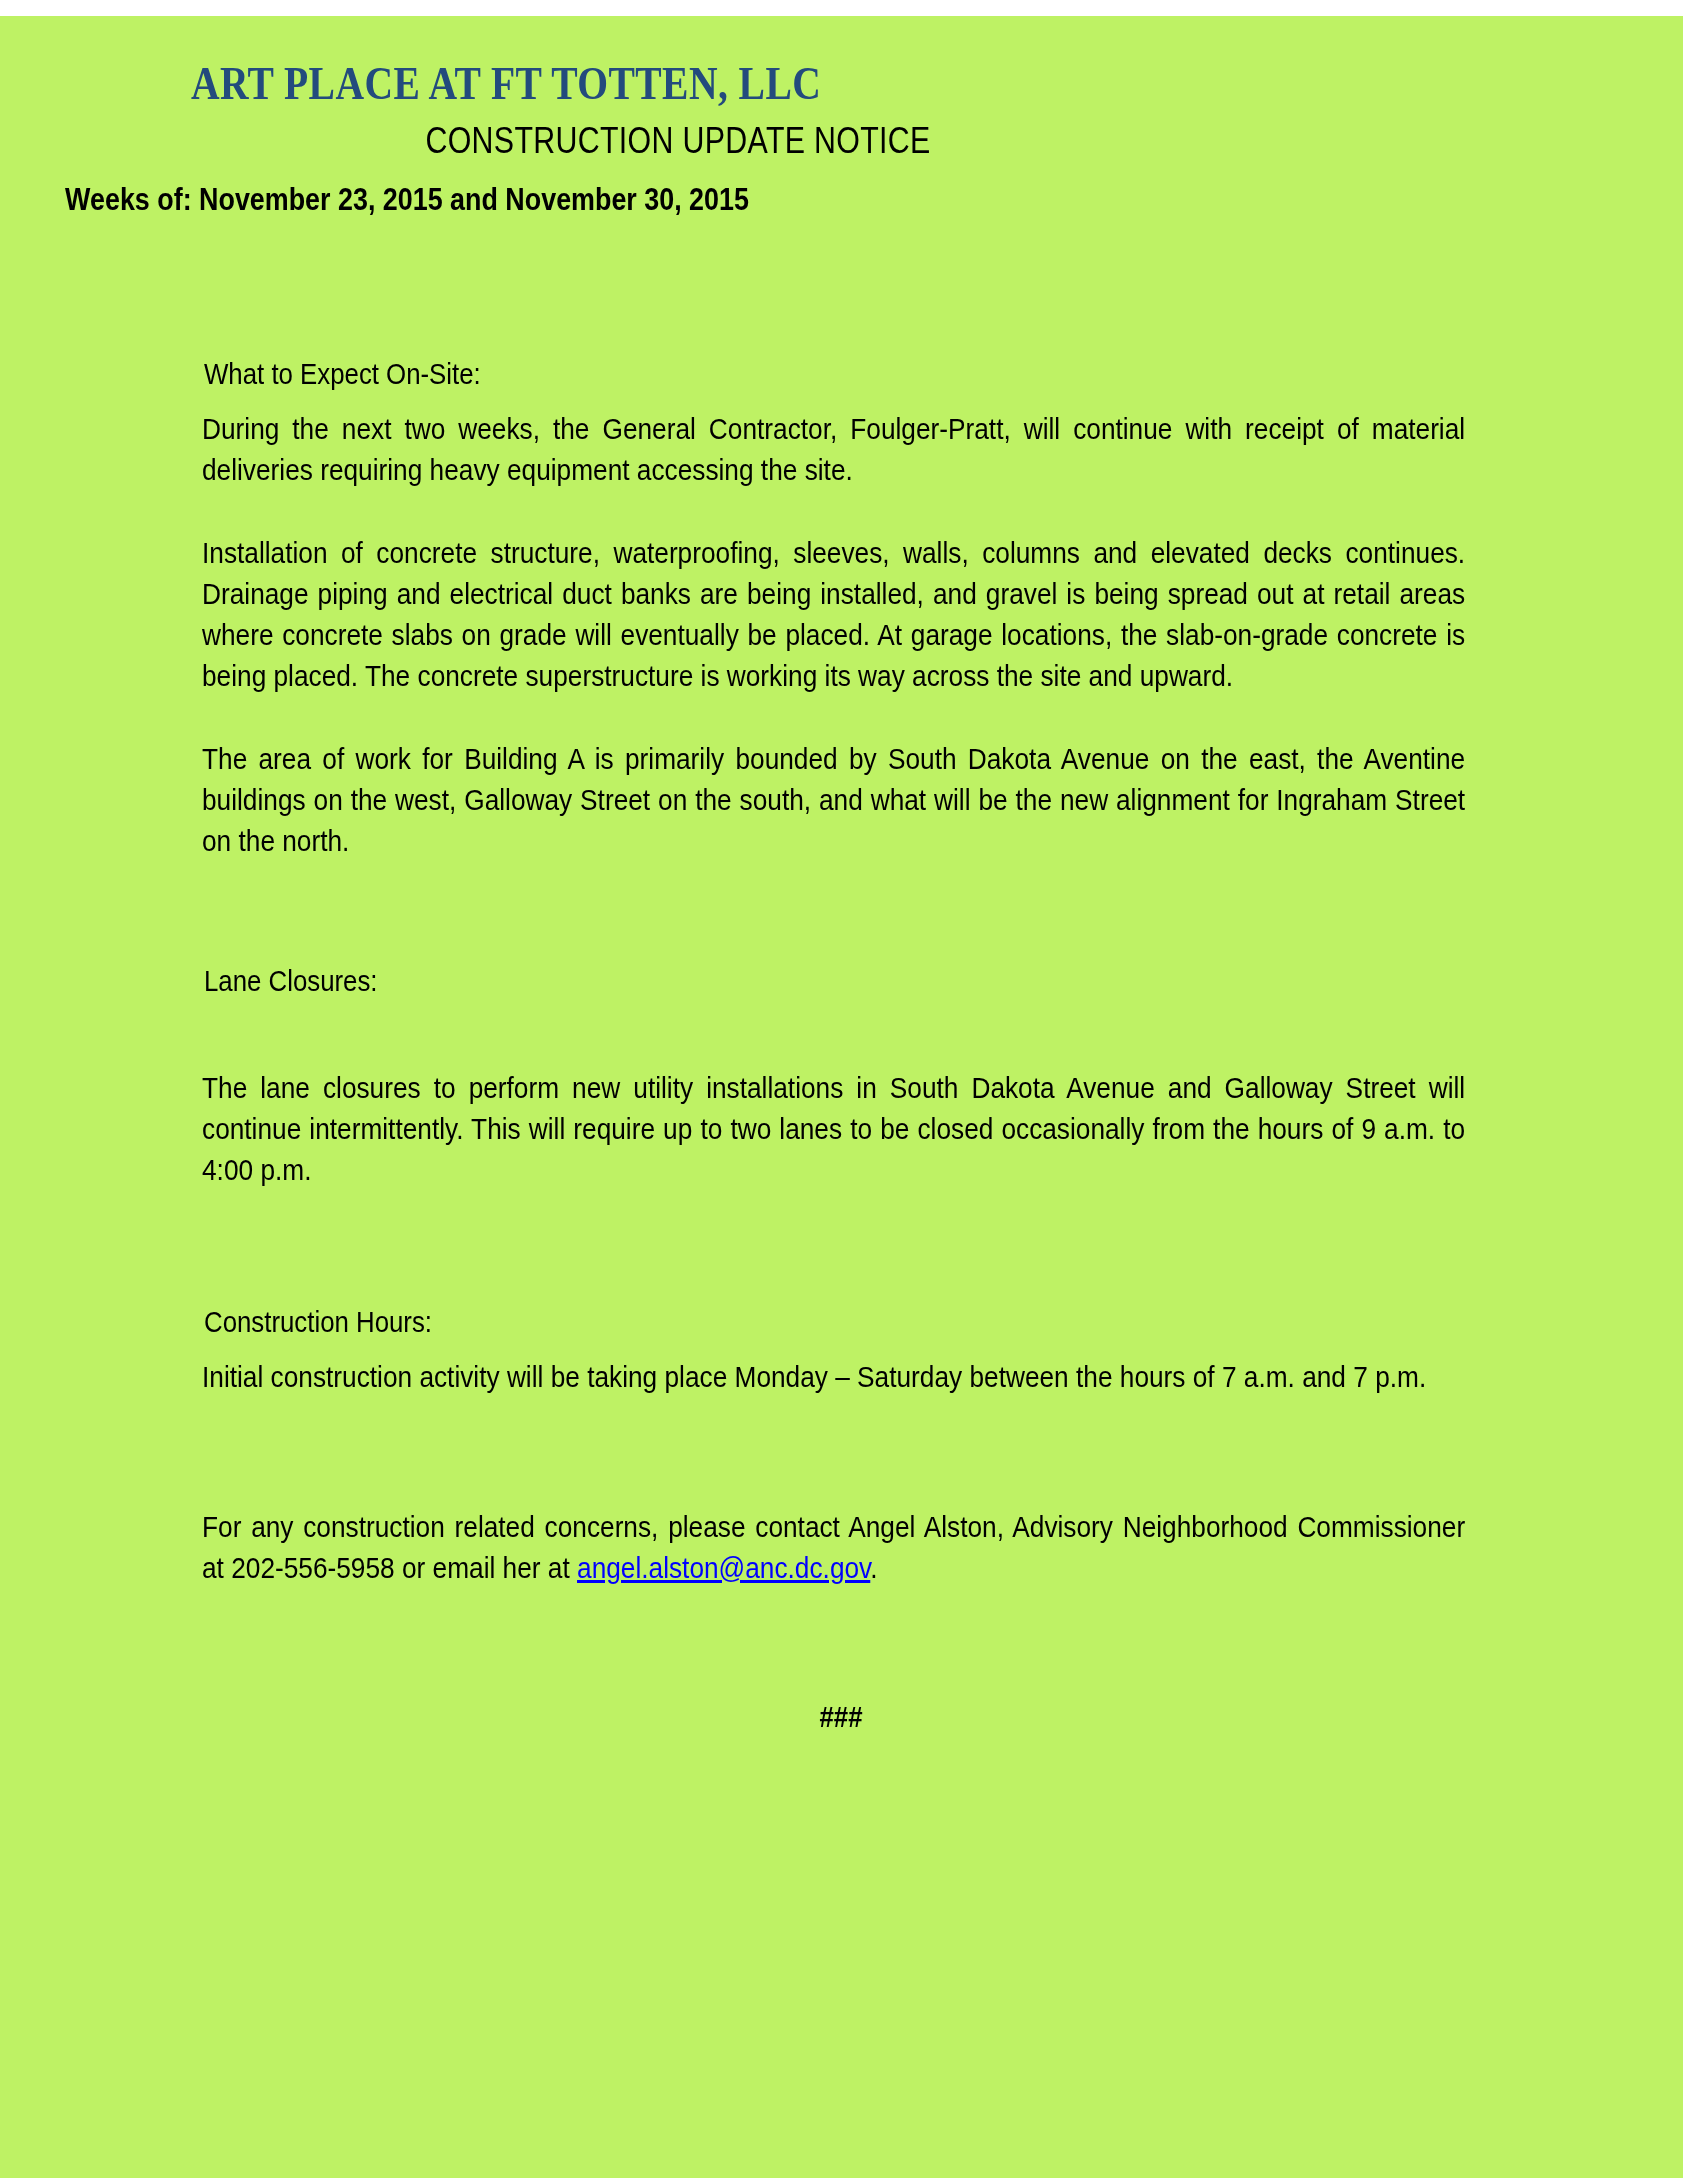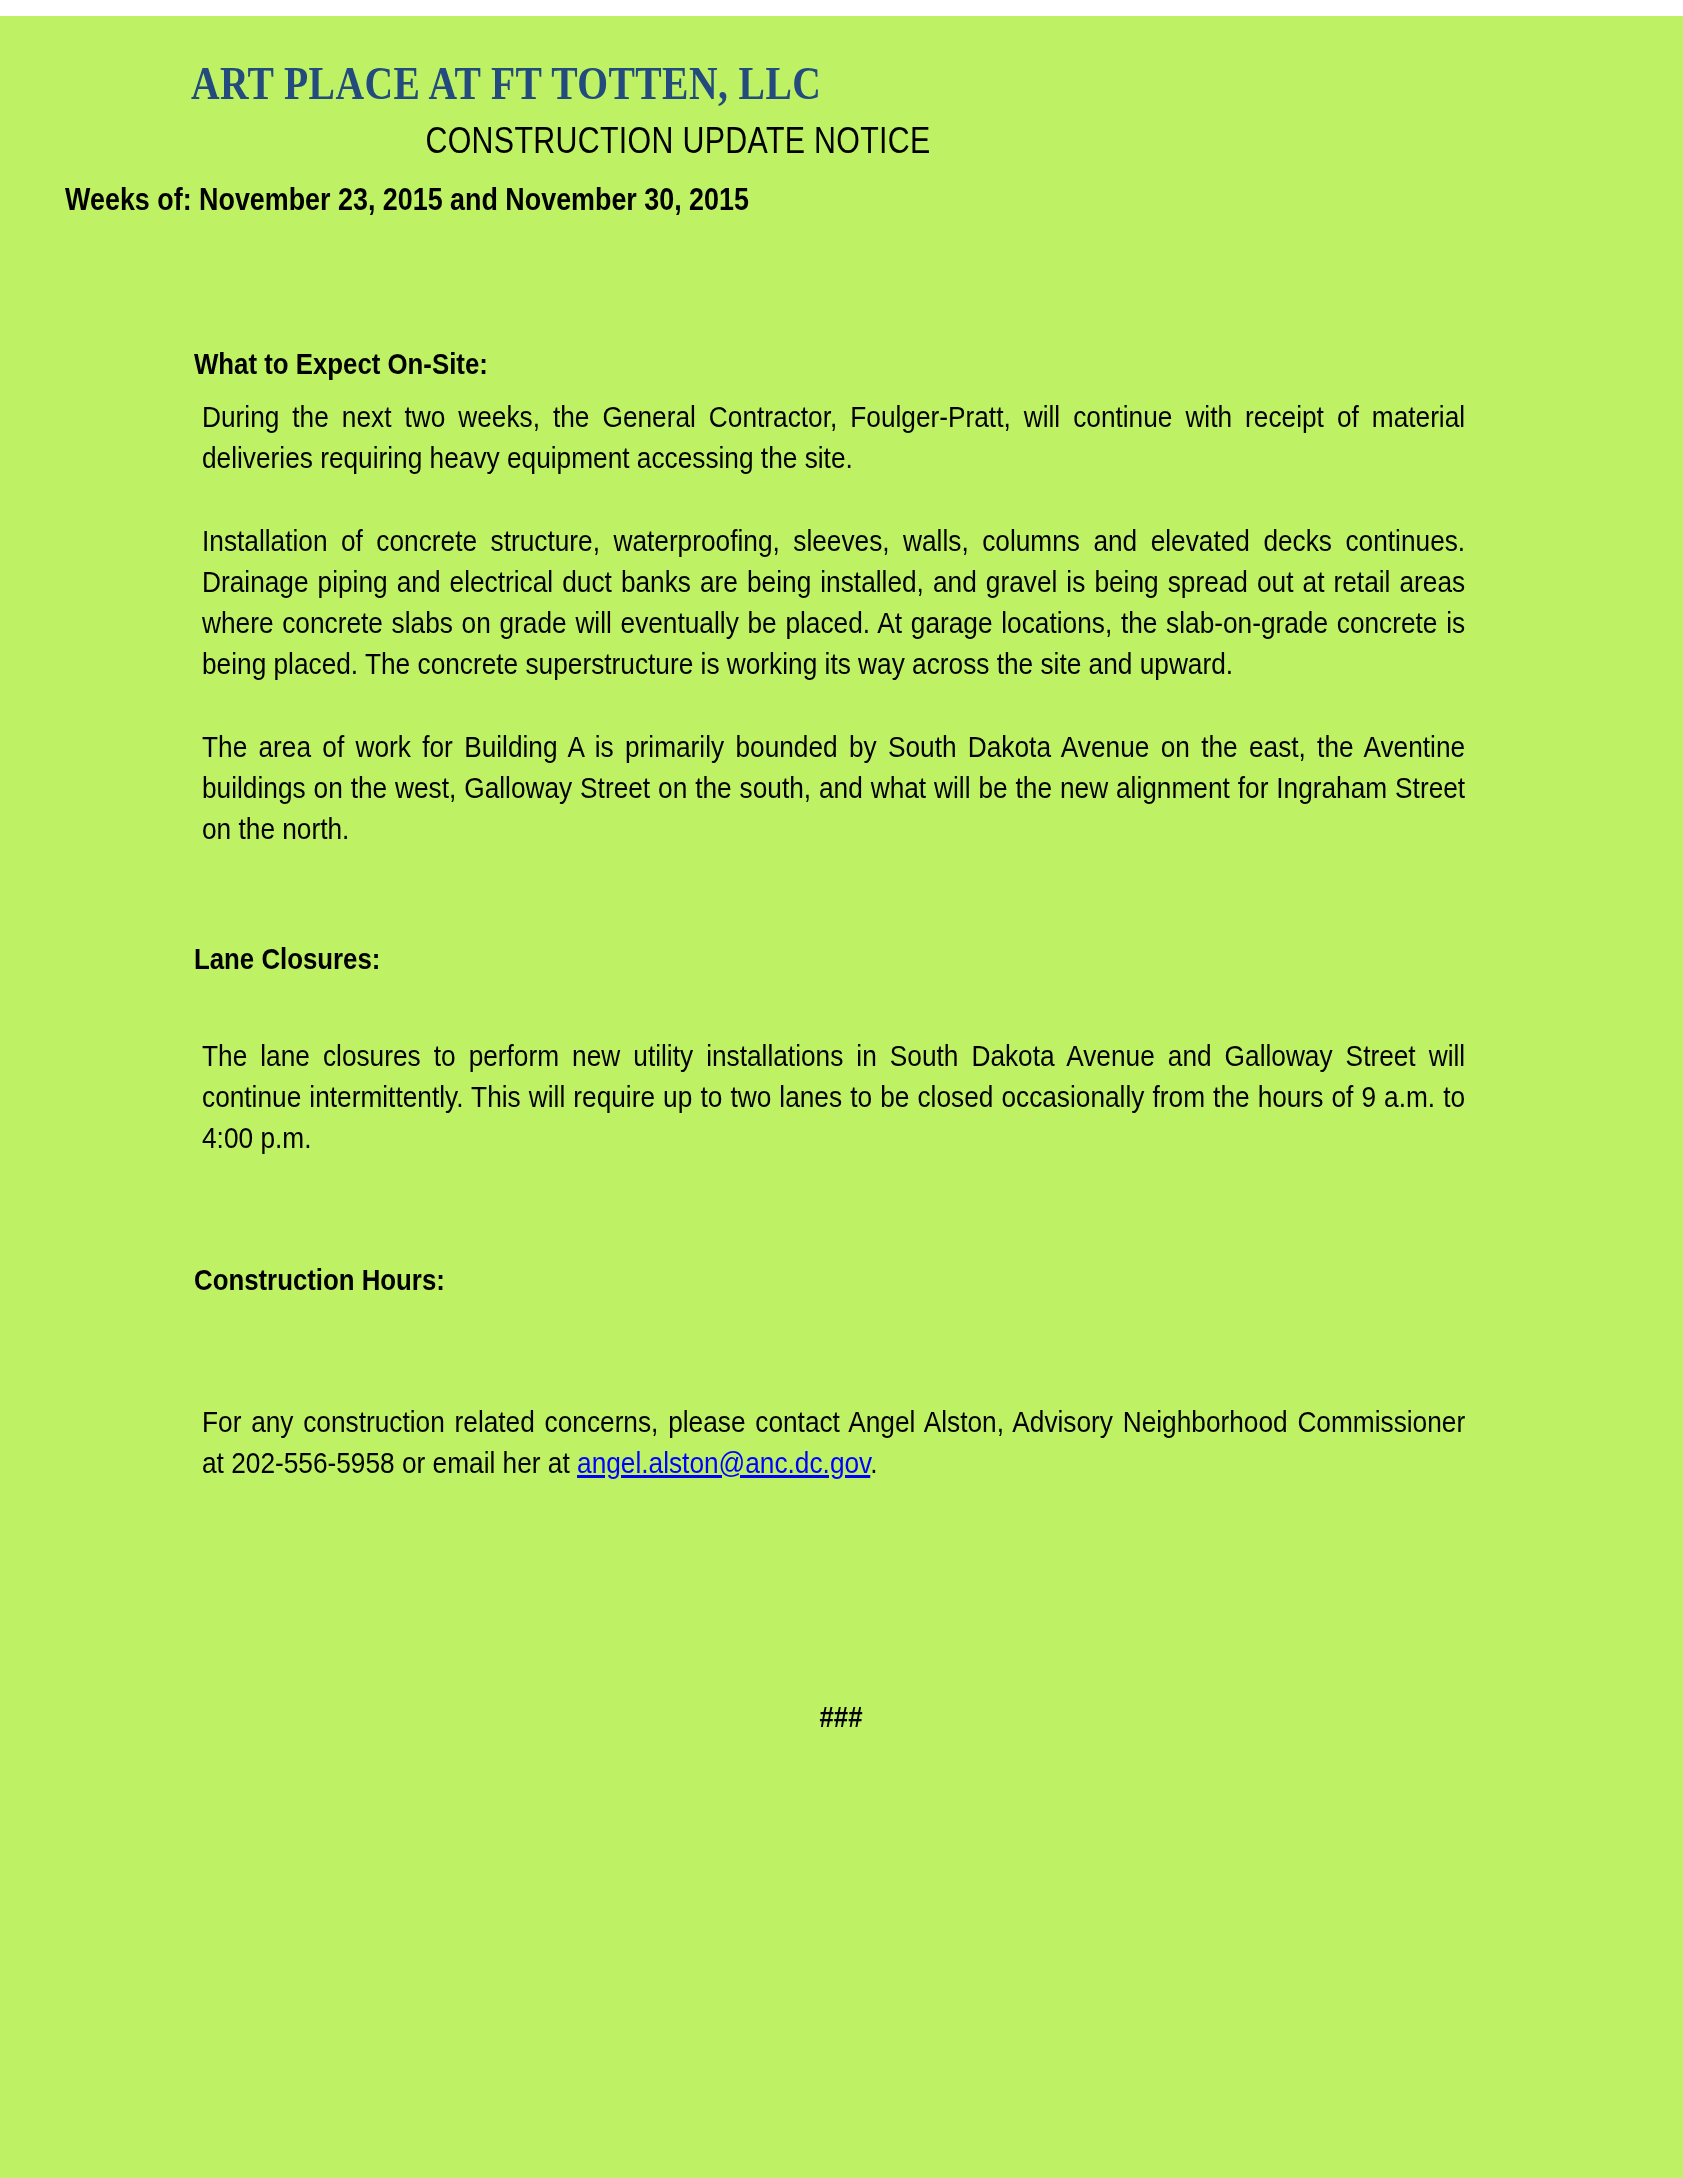--- a/index.html
+++ b/index.html
@@ -79,22 +79,22 @@
   .body-col {
     position: absolute;
     left: 190px;
     top: 323px;
     width: 1287px;
   }
 
   .sec-head {
     font-size: 30px;
     line-height: 41px;
-    font-weight: bold;
-    margin: 4px;
+    font-weight: normal;
+    margin: 14px;
     white-space: nowrap;
   }
   .sec-head > span {
     display: inline-block;
     transform: scaleX(0.86);
     transform-origin: left center;
   }
 
   .para {
     font-size: 30px;
@@ -186,20 +186,23 @@
 
     <div class="para">
       <span class="fit">The lane closures to perform new utility installations in South Dakota Avenue and Galloway Street will continue intermittently.  This will require up to two lanes to be closed occasionally from the hours of 9 a.m. to 4:00 p.m.</span>
     </div>
 
     <div class="gap-xl"></div>
 
     <div class="sec-head">
       <span>Construction Hours:</span>
     </div>
+    <div class="para last">
+      <span class="fit">Initial construction activity will be taking place Monday – Saturday between the hours of 7 a.m. and 7 p.m.</span>
+    </div>
 
     <div class="gap-xl"></div>
 
     <div class="para">
       <span class="fit"><span>For any construction related concerns, please contact Angel Alston, Advisory Neighborhood Commissioner at 202-556-5958 or email her at </span><a class="maillink" href="#">angel.alston@anc.dc.gov</a><span>.</span></span>
     </div>
 
   </div>
 
   <div class="hashes">

